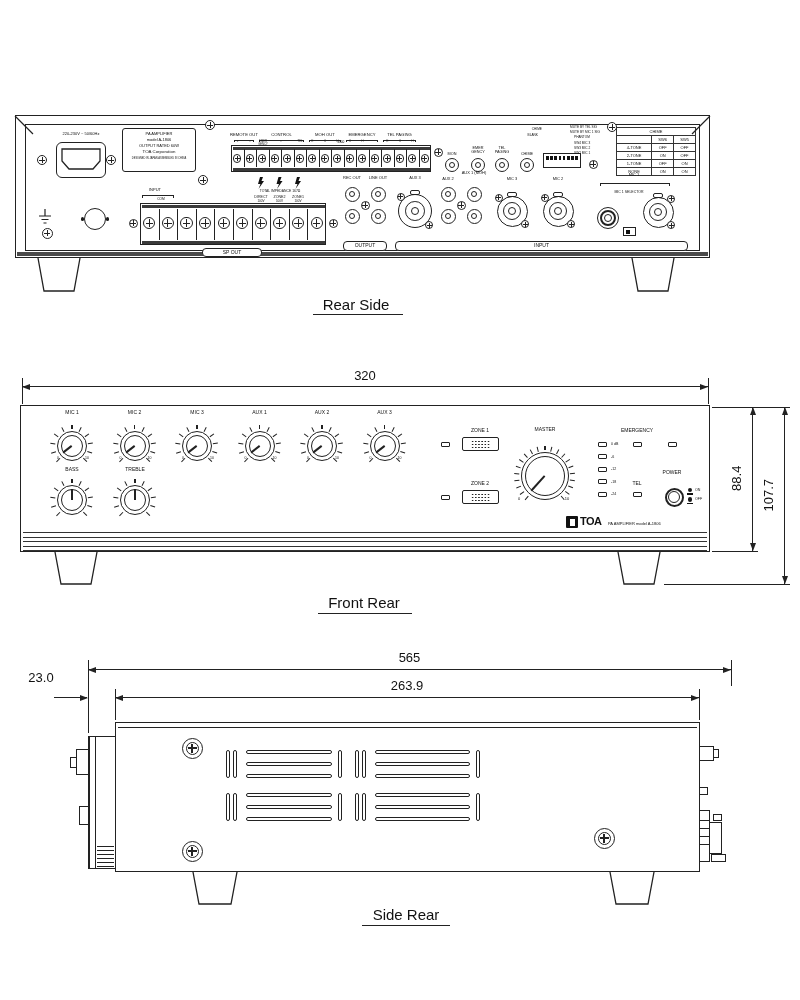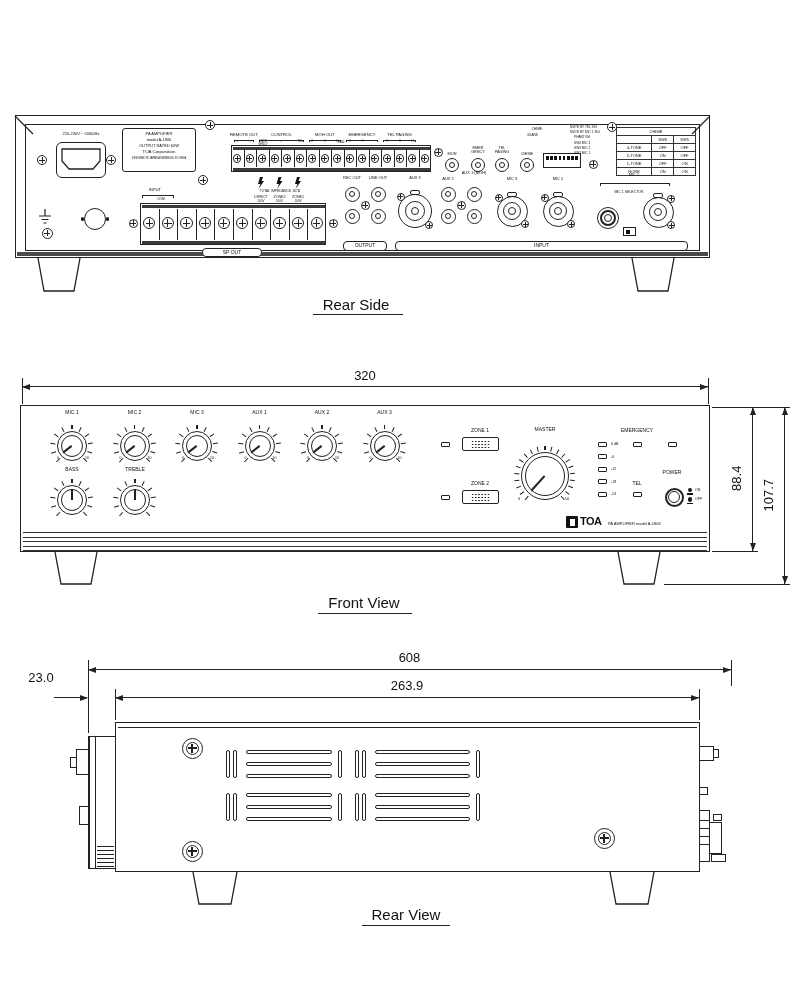--- a/index.html
+++ b/index.html
@@ -6,22 +6,22 @@
   html,body { background:#fff; }
   body { font-family:"Liberation Sans", sans-serif; color:#111; }
   #root { position:relative; width:800px; height:1000px; background:#fff; overflow:hidden; }
   .viewlabel { position:absolute; font-size:15px; text-align:center; color:#111; }
 </style>
 </head>
 <body>
 
 <div id="root">
   <div class="viewlabel" style="left:306px;top:296px;width:100px">Rear Side</div>
-  <div class="viewlabel" style="left:314px;top:594px;width:100px">Front View</div>
-  <div class="viewlabel" style="left:356px;top:906px;width:100px">Rear View</div>
+  <div class="viewlabel" style="left:314px;top:594px;width:100px">Front Rear</div>
+  <div class="viewlabel" style="left:356px;top:906px;width:100px">Side Rear</div>
 <div style="position: absolute; left: 15px; top: 115px; width: 695px; height: 143px; border: 1.6px solid rgb(34, 34, 34); border-radius: 0px; background: rgb(255, 255, 255);"></div>
     <div style="position: absolute; left: 25px; top: 124px; width: 675px; height: 127px; border: 1px solid rgb(34, 34, 34); border-radius: 0px; background: rgb(255, 255, 255);"></div>
     <div style="position: absolute; left: 17px; top: 252px; width: 691px; height: 4px; background: rgb(74, 74, 74);"></div>
     <div style="position: absolute; left: 46px; top: 132px; width: 70px; text-align: center; font-size: 4px; line-height: 1.12; color: rgb(17, 17, 17); font-weight: 400; letter-spacing: normal; white-space: normal;">220-230V ~ 50/60Hz</div>
     <div style="position: absolute; left: 56px; top: 142px; width: 50px; height: 36px; border: 1.6px solid rgb(34, 34, 34); border-radius: 6px; background: rgb(255, 255, 255);"></div>
     <div style="position: absolute; left: 37px; top: 155px; width: 10px; height: 10px; border: 1.1px solid rgb(34, 34, 34); border-radius: 50%; background: rgb(255, 255, 255);"></div>
     <div style="position: absolute; left: 39px; top: 159.5px; width: 6px; height: 1px; background: rgb(34, 34, 34);"></div>
     <div style="position: absolute; left: 41.5px; top: 157px; width: 1px; height: 6px; background: rgb(34, 34, 34);"></div>
     <div style="position: absolute; left: 106px; top: 155px; width: 10px; height: 10px; border: 1.1px solid rgb(34, 34, 34); border-radius: 50%; background: rgb(255, 255, 255);"></div>
     <div style="position: absolute; left: 108px; top: 159.5px; width: 6px; height: 1px; background: rgb(34, 34, 34);"></div>
@@ -573,21 +573,21 @@
     <div style="position: absolute; width: 0px; height: 0px; left: 749.5px; top: 407px; border-left: 3px solid transparent; border-right: 3px solid transparent; border-bottom: 8px solid rgb(34, 34, 34);"></div>
     <div style="position: absolute; width: 0px; height: 0px; left: 749.5px; top: 543px; border-left: 3px solid transparent; border-right: 3px solid transparent; border-top: 8px solid rgb(34, 34, 34);"></div>
     <div style="position: absolute; left: 697px; top: 471px; width: 80px; text-align: center; font-size: 13px; line-height: 1.12; color: rgb(17, 17, 17); font-weight: 400; letter-spacing: normal; white-space: normal; transform: rotate(-90deg);">88.4</div>
     <div style="position: absolute; left: 784px; top: 407px; width: 1.2px; height: 177px; background: rgb(34, 34, 34);"></div>
     <div style="position: absolute; width: 0px; height: 0px; left: 781.5px; top: 407px; border-left: 3px solid transparent; border-right: 3px solid transparent; border-bottom: 8px solid rgb(34, 34, 34);"></div>
     <div style="position: absolute; width: 0px; height: 0px; left: 781.5px; top: 576px; border-left: 3px solid transparent; border-right: 3px solid transparent; border-top: 8px solid rgb(34, 34, 34);"></div>
     <div style="position: absolute; left: 729px; top: 487.5px; width: 80px; text-align: center; font-size: 13px; line-height: 1.12; color: rgb(17, 17, 17); font-weight: 400; letter-spacing: normal; white-space: normal; transform: rotate(-90deg);">107.7</div>
     <div style="position: absolute; left: 88px; top: 669px; width: 643px; height: 1.2px; background: rgb(34, 34, 34);"></div>
     <div style="position: absolute; width: 0px; height: 0px; left: 88px; top: 666.5px; border-top: 3px solid transparent; border-bottom: 3px solid transparent; border-right: 8px solid rgb(34, 34, 34);"></div>
     <div style="position: absolute; width: 0px; height: 0px; left: 723px; top: 666.5px; border-top: 3px solid transparent; border-bottom: 3px solid transparent; border-left: 8px solid rgb(34, 34, 34);"></div>
-    <div style="position: absolute; left: 369.5px; top: 651px; width: 80px; text-align: center; font-size: 13px; line-height: 1.12; color: rgb(17, 17, 17); font-weight: 400; letter-spacing: normal; white-space: normal;">608</div>
+    <div style="position: absolute; left: 369.5px; top: 651px; width: 80px; text-align: center; font-size: 13px; line-height: 1.12; color: rgb(17, 17, 17); font-weight: 400; letter-spacing: normal; white-space: normal;">565</div>
     <div style="position: absolute; left: 88px; top: 660px; width: 1px; height: 73px; background: rgb(34, 34, 34);"></div>
     <div style="position: absolute; left: 731px; top: 660px; width: 1px; height: 26px; background: rgb(34, 34, 34);"></div>
     <div style="position: absolute; left: 115px; top: 697px; width: 584px; height: 1.2px; background: rgb(34, 34, 34);"></div>
     <div style="position: absolute; width: 0px; height: 0px; left: 115px; top: 694.5px; border-top: 3px solid transparent; border-bottom: 3px solid transparent; border-right: 8px solid rgb(34, 34, 34);"></div>
     <div style="position: absolute; width: 0px; height: 0px; left: 691px; top: 694.5px; border-top: 3px solid transparent; border-bottom: 3px solid transparent; border-left: 8px solid rgb(34, 34, 34);"></div>
     <div style="position: absolute; left: 367px; top: 679px; width: 80px; text-align: center; font-size: 13px; line-height: 1.12; color: rgb(17, 17, 17); font-weight: 400; letter-spacing: normal; white-space: normal;">263.9</div>
     <div style="position: absolute; left: 115px; top: 689px; width: 1px; height: 31px; background: rgb(34, 34, 34);"></div>
     <div style="position: absolute; left: 699px; top: 689px; width: 1px; height: 31px; background: rgb(34, 34, 34);"></div>
     <div style="position: absolute; left: 20px; top: 671px; width: 42px; text-align: center; font-size: 13px; line-height: 1.12; color: rgb(17, 17, 17); font-weight: 400; letter-spacing: normal; white-space: normal;">23.0</div>
     <div style="position: absolute; left: 54px; top: 697px; width: 33px; height: 1.2px; background: rgb(34, 34, 34);"></div>

